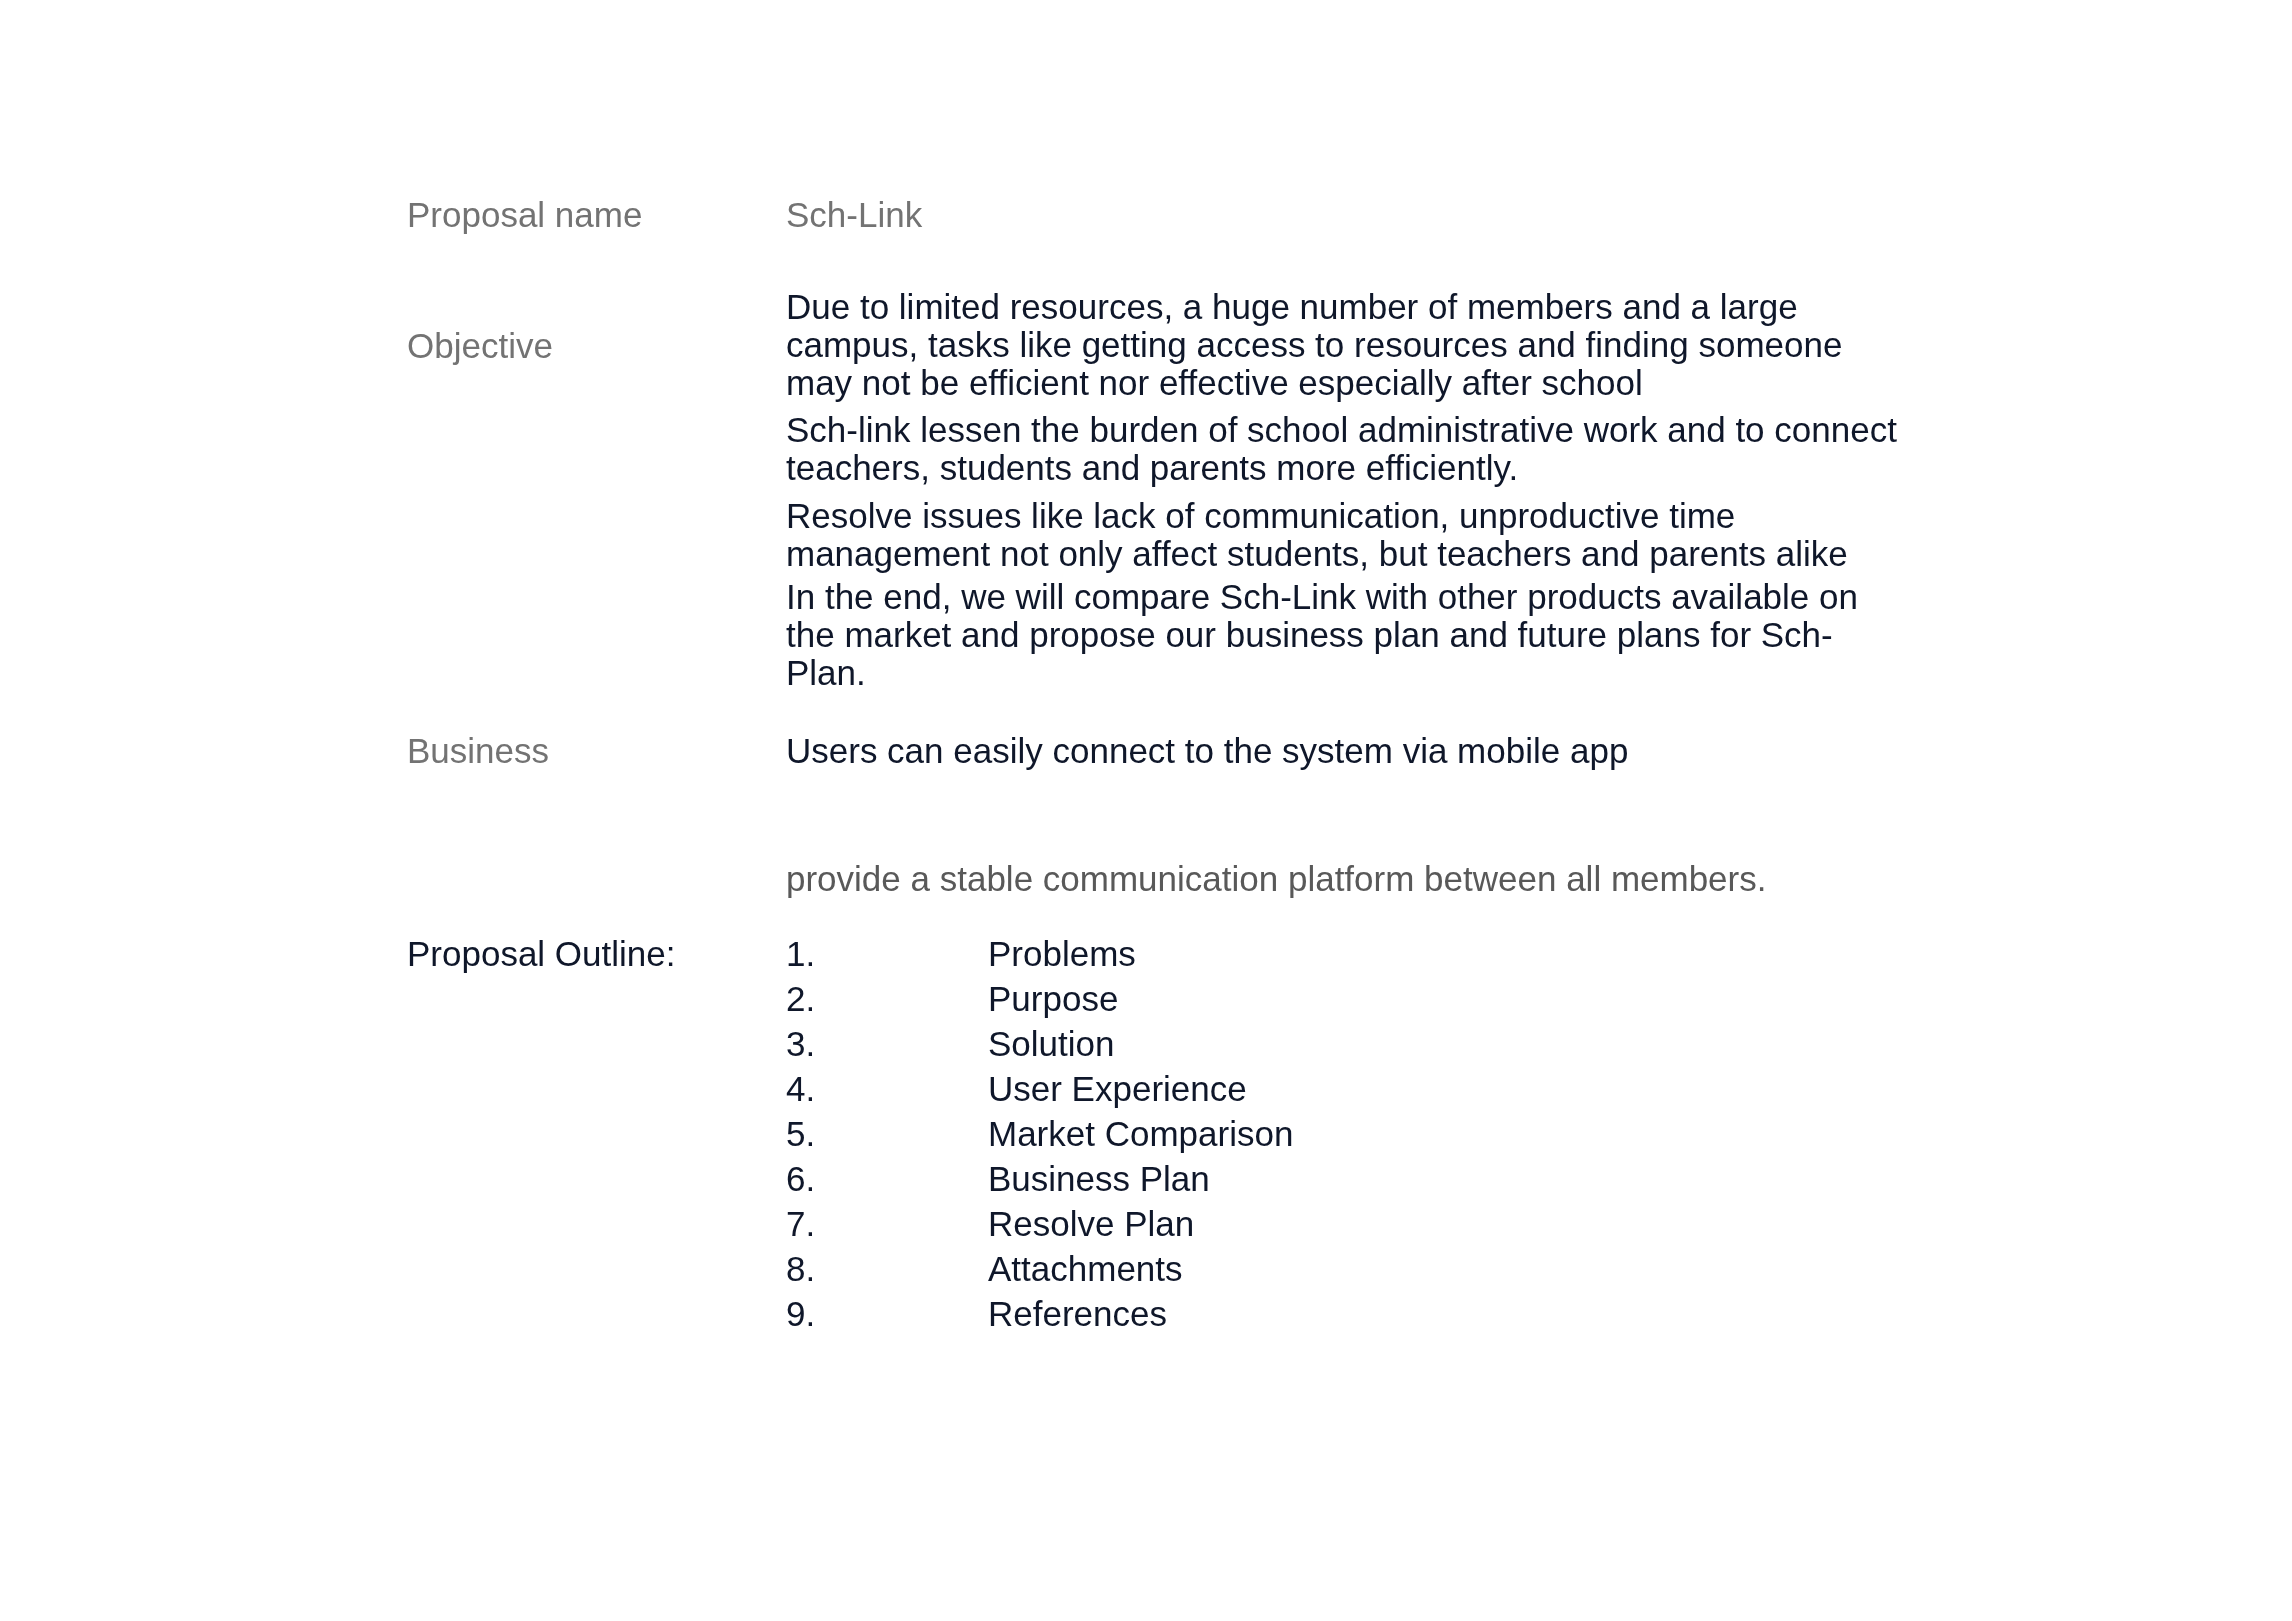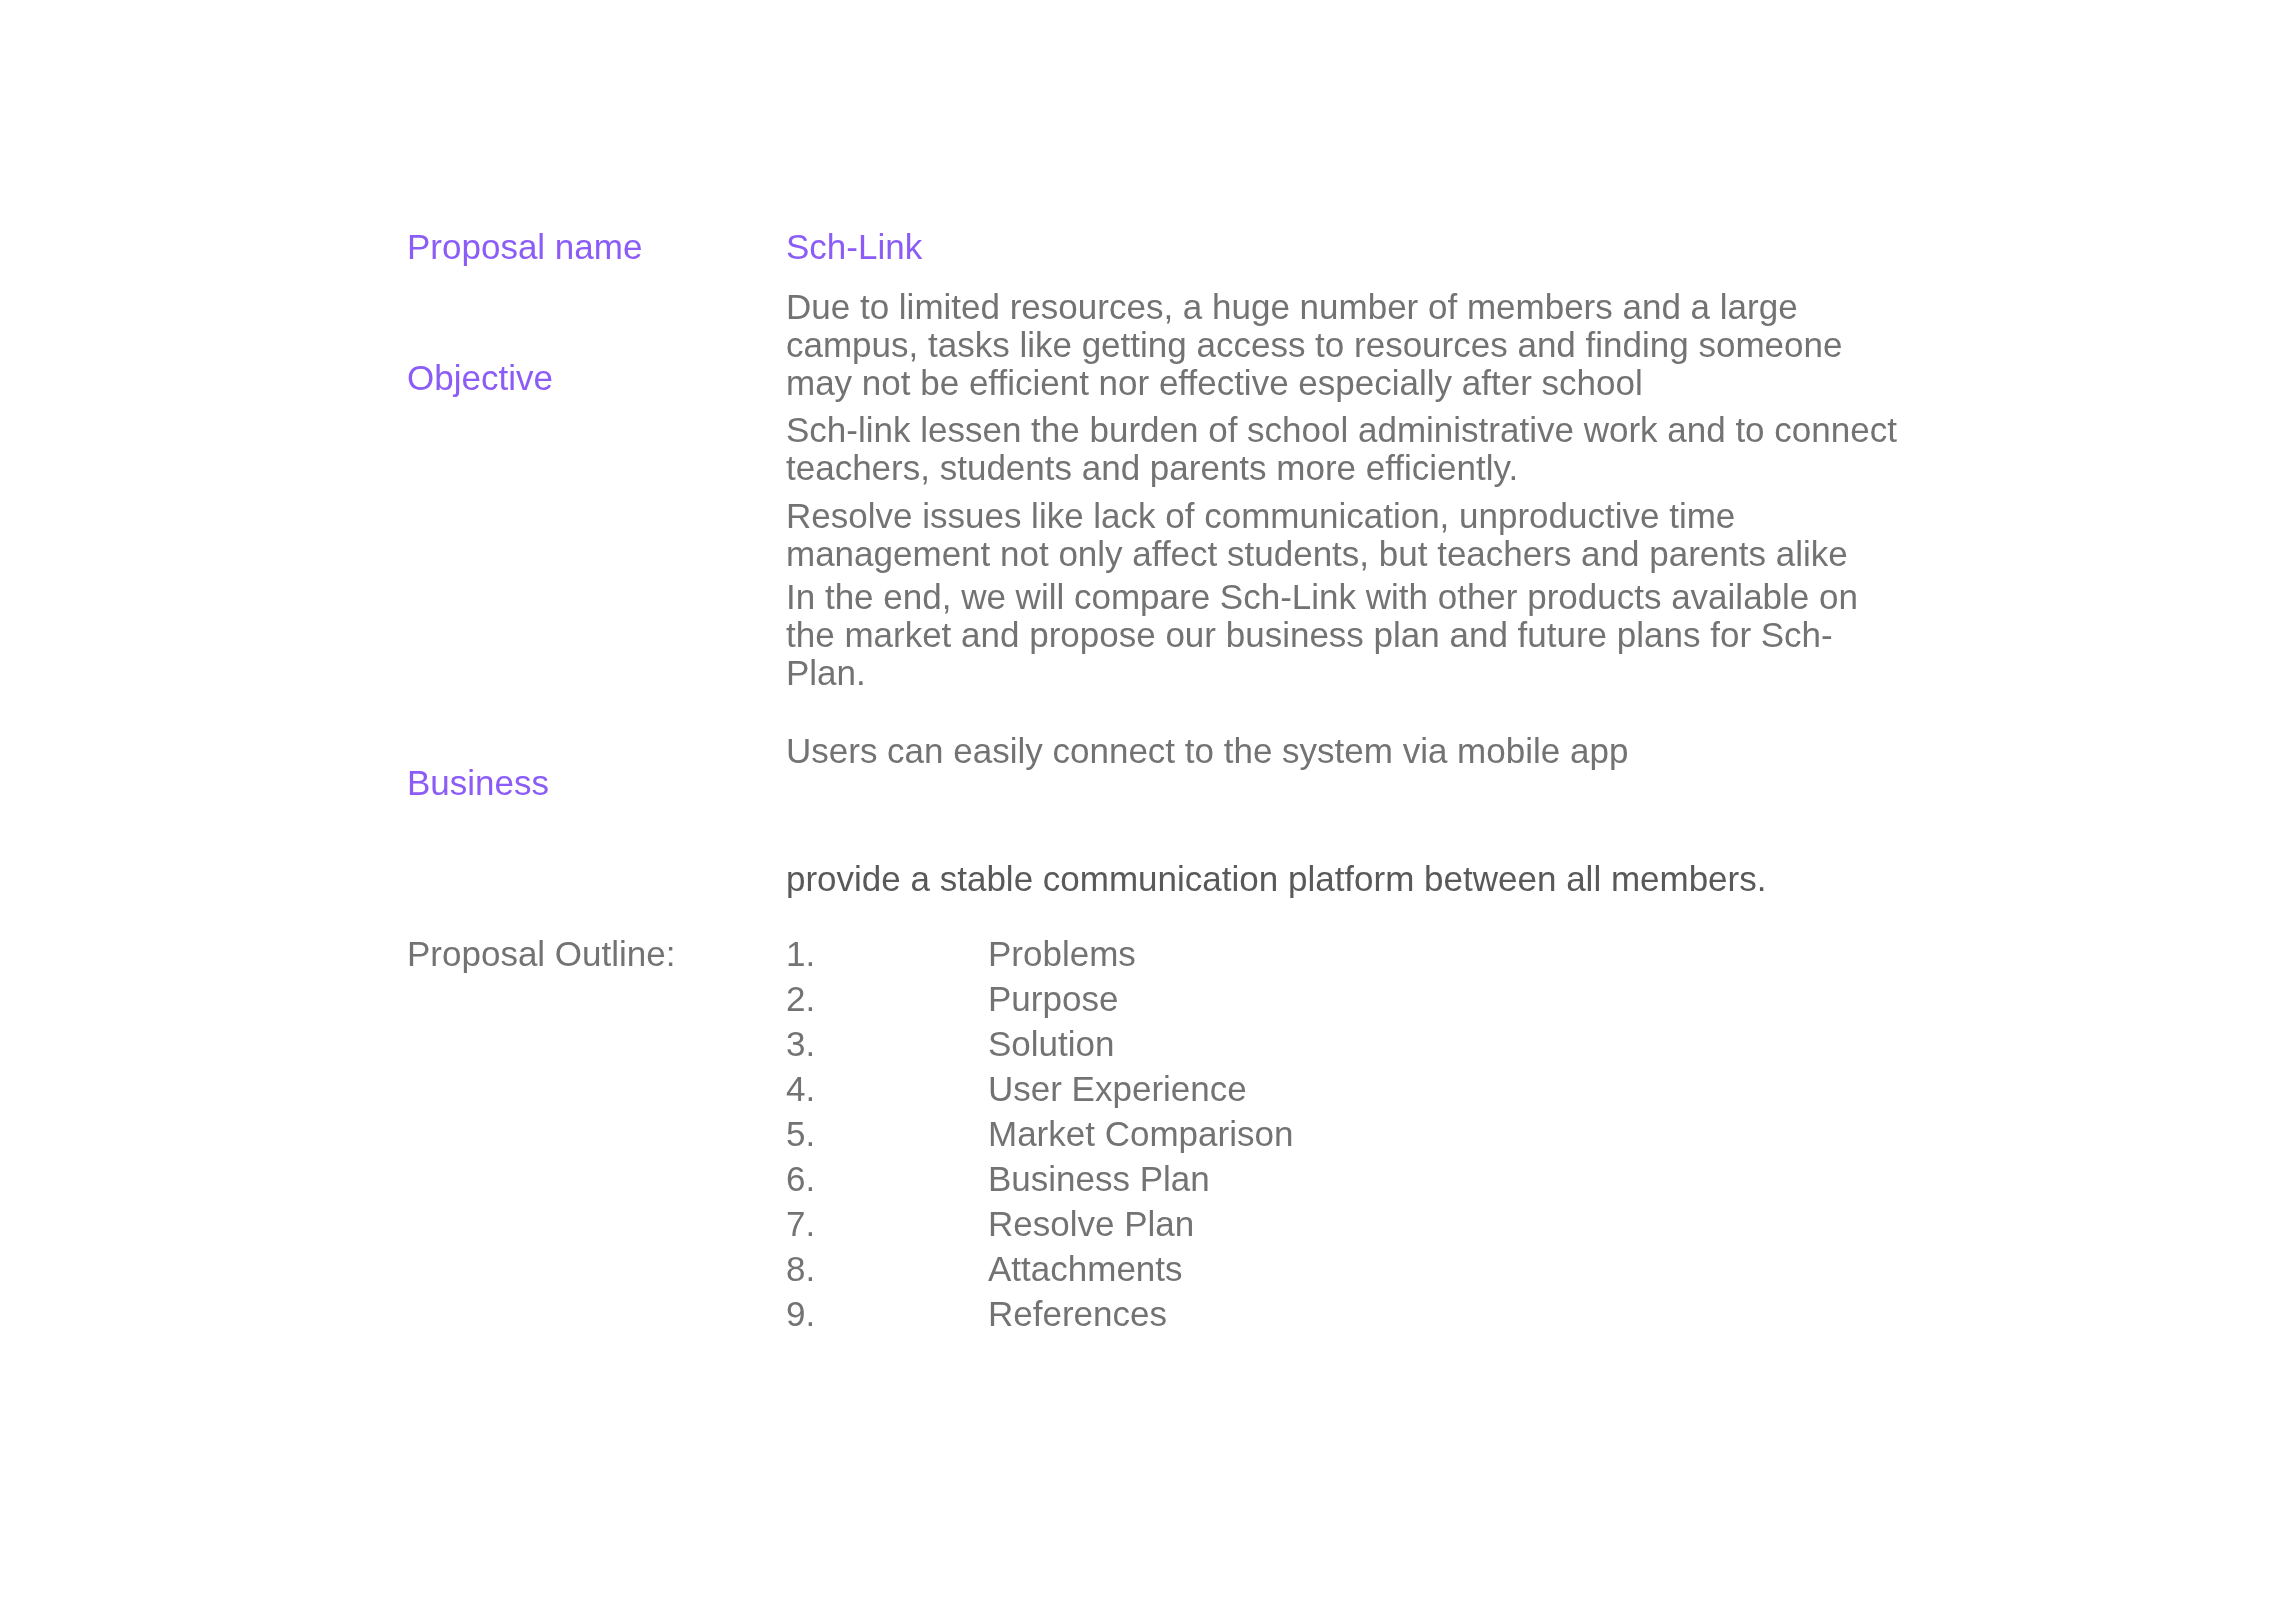--- a/index.html
+++ b/index.html
@@ -13,22 +13,22 @@
     height: 1621px;
     background: #ffffff;
     font-family: "Liberation Sans", sans-serif;
     font-size: 35px;
     line-height: 38px;
     overflow: hidden;
   }
   .abs { position: absolute; }
   .label-col { left: 407px; }
   .content-col { left: 786px; width: 1108px; }
-  .black { color: #8b5cf6; margin-top: 32px; }
-  .brown { color: #737373; }
+  .black { color: #737373; }
+  .brown { color: #0f172a; }
   .gray  { color: #595959; }
   .para .line { white-space: nowrap; }
   .outline-list { left: 786px; }
   .outline-item {
     display: flex;
     height: 45px;
     line-height: 45px;
     align-items: flex-start;
   }
   .outline-item .num {

